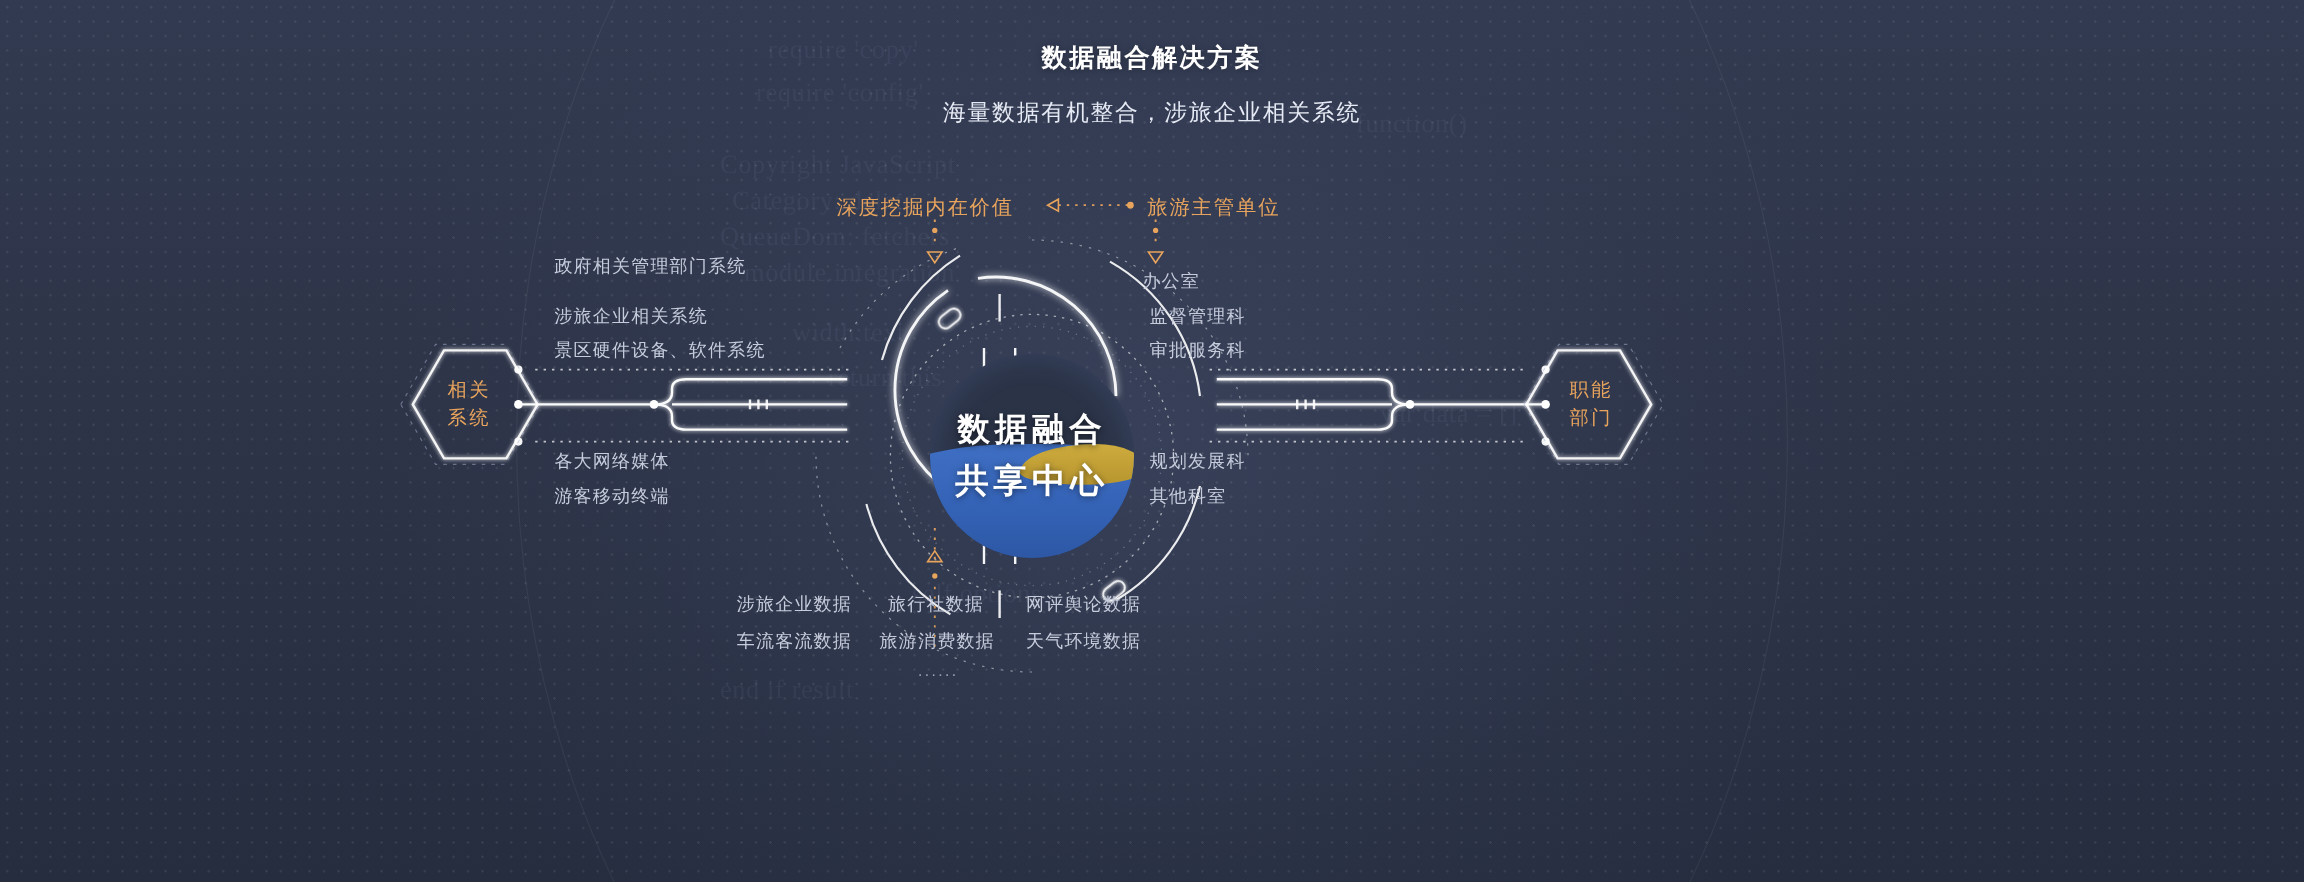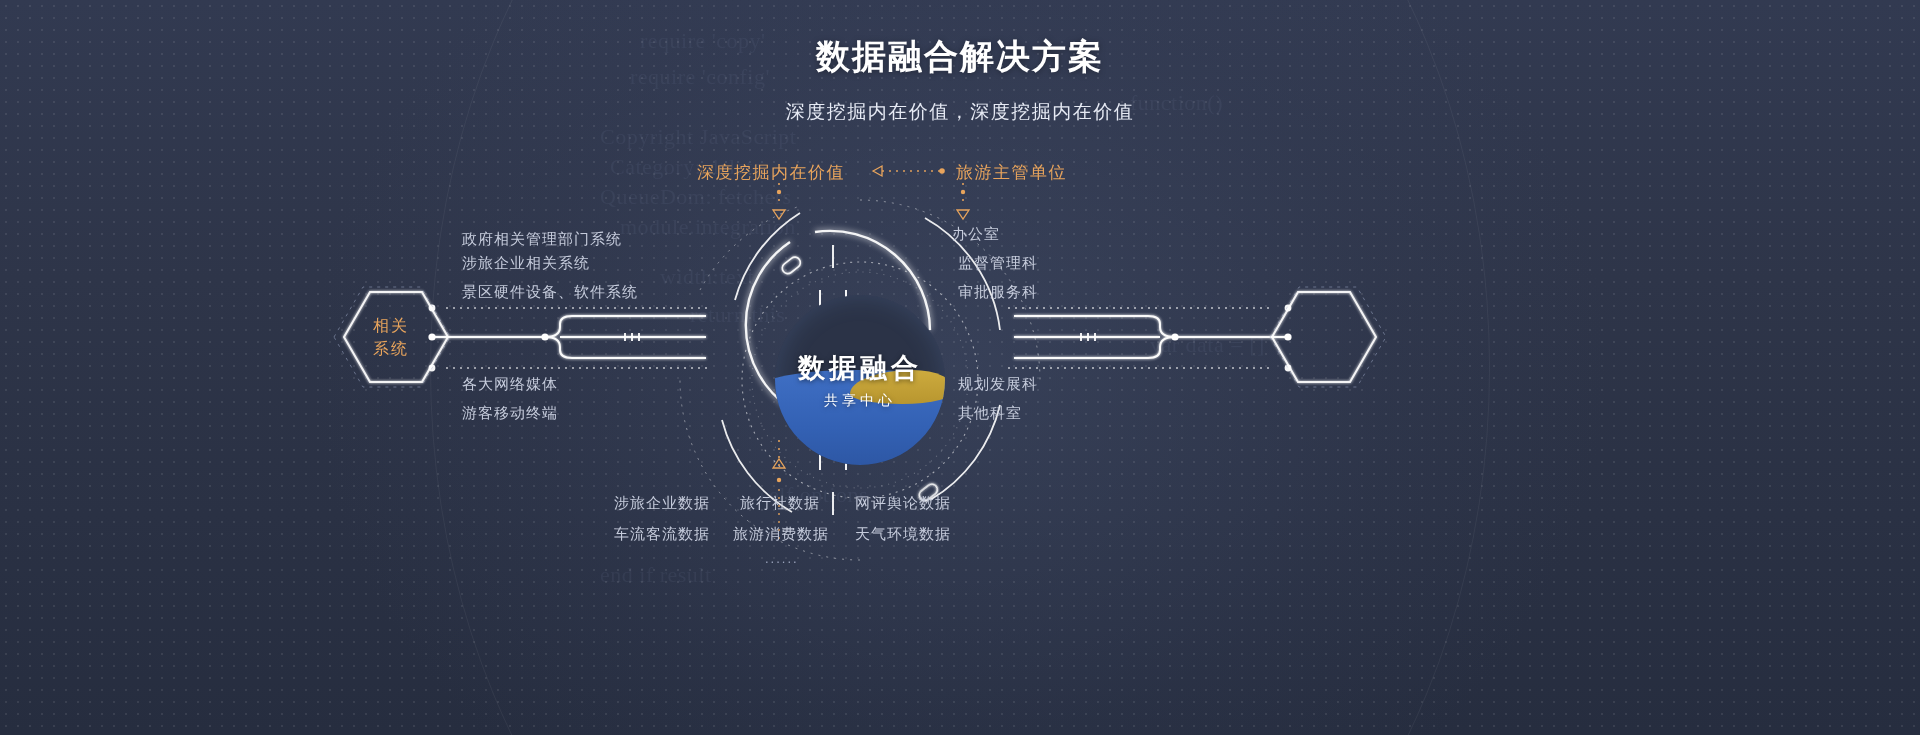--- a/index.html
+++ b/index.html
@@ -36,21 +36,21 @@
     position:absolute; left:50%; top:50%;
     width:1060px; height:1380px; margin-left:-530px; margin-top:-690px;
     border:1px solid rgba(255,255,255,0.055);
     border-radius:50%;
     pointer-events:none;
   }
 
   
   .header{ position:absolute; left:0; right:0; top:34px; text-align:center; z-index:9; }
   .h-title{
-    font-size:34px; font-weight:bold; color:#ffffff; letter-spacing:2px;
+    font-size:21px; font-weight:bold; color:#ffffff; letter-spacing:2px;
     text-shadow:0 1px 6px rgba(0,0,0,.35);
   }
   .h-sub{
     margin-top:19px; font-size:19px; color:#e6eaf4; letter-spacing:1.5px;
     font-weight:400;
   }
 
   
   .lbl{ position:absolute; font-size:15px; color:#c6ccdc; letter-spacing:1px; white-space:nowrap; }
   .lbl-orange{ position:absolute; font-size:17px; color:#e8a45c; letter-spacing:1.5px; white-space:nowrap; }
@@ -83,21 +83,21 @@
     position:absolute; right:-6%; top:44%; width:62%; height:20%;
     background:linear-gradient(180deg,#cdab3e 0%,#b8962f 100%);
     border-radius:60% 40% 50% 50% / 70% 60% 40% 30%;
   }
   #center-text{
     position:absolute; left:775px; top:295px; width:170px; height:170px;
     display:flex; flex-direction:column; align-items:center; justify-content:center;
     color:#fff; z-index:6; pointer-events:none;
   }
   #center-text .l1{ font-size:27px; font-weight:bold; letter-spacing:4px; text-shadow:0 1px 5px rgba(0,0,0,.5); }
-  #center-text .l2{ font-size:14px; font-weight:normal; letter-spacing:4px; margin-top:6px; text-shadow:0 1px 5px rgba(0,0,0,.5); }
+  #center-text .l2{ font-size:28px; font-weight:bold; letter-spacing:4px; margin-top:6px; text-shadow:0 1px 5px rgba(0,0,0,.5); }
 </style>
 </head>
 <body>
 
 <div id="stage">
 
   <div id="code">
     <div class="cl" style="left:640px;top:26px;">require 'copy'</div>
     <div class="cl" style="left:630px;top:62px;">require 'config'</div>
     <div class="cl" style="left:600px;top:122px;">Copyright JavaScript</div>
@@ -110,21 +110,21 @@
     <div class="cl" style="left:1150px;top:330px;">var data = []</div>
     <div class="cl" style="left:760px;top:480px;">self.options</div>
     <div class="cl" style="left:600px;top:560px;">end if result</div>
   </div>
 
   <div id="ellipse"></div>
   <div id="dots"></div>
 
   <div class="header">
     <div class="h-title">数据融合解决方案</div>
-    <div class="h-sub">深度挖掘内在价值，深度挖掘内在价值</div>
+    <div class="h-sub">海量数据有机整合，涉旅企业相关系统</div>
   </div>
 
   <svg id="lines" viewBox="0 0 1920 735">
     <defs>
       <filter id="glow" x="-60%" y="-60%" width="220%" height="220%">
         <feGaussianBlur stdDeviation="3.2" result="b"></feGaussianBlur>
         <feMerge>
             <feMergeNode in="b"></feMergeNode>
             <feMergeNode in="SourceGraphic"></feMergeNode>
           </feMerge>
@@ -270,25 +270,31 @@
     <div class="l1">数据融合</div>
     <div class="l2">共享中心</div>
   </div>
 
   <div class="hex-wrap" style="left:333px;top:273px;">
     <div class="hex-txt">
       <span>相关</span>
       <span>系统</span>
     </div>
   </div>
+  <div class="hex-wrap" style="left:1268px;top:273px;">
+    <div class="hex-txt">
+      <span>职能</span>
+      <span>部门</span>
+    </div>
+  </div>
 
   <div class="lbl-orange" style="left:697px;top:161px;">深度挖掘内在价值</div>
   <div class="lbl-orange" style="left:956px;top:161px;">旅游主管单位</div>
 
-  <div class="lbl" style="left:462px;top:230px;">政府相关管理部门系统</div>
+  <div class="lbl" style="left:462px;top:213px;">政府相关管理部门系统</div>
   <div class="lbl" style="left:462px;top:254px;">涉旅企业相关系统</div>
   <div class="lbl" style="left:462px;top:283px;">景区硬件设备、软件系统</div>
   <div class="lbl" style="left:462px;top:375px;">各大网络媒体</div>
   <div class="lbl" style="left:462px;top:404px;">游客移动终端</div>
 
   <div class="lbl" style="left:952px;top:225px;">办公室</div>
   <div class="lbl" style="left:958px;top:254px;">监督管理科</div>
   <div class="lbl" style="left:958px;top:283px;">审批服务科</div>
   <div class="lbl" style="left:958px;top:375px;">规划发展科</div>
   <div class="lbl" style="left:958px;top:404px;">其他科室</div>

